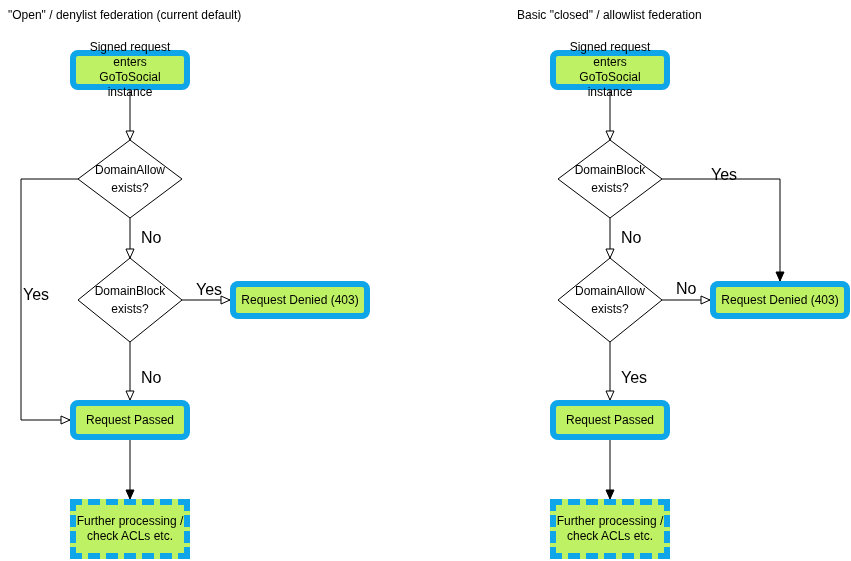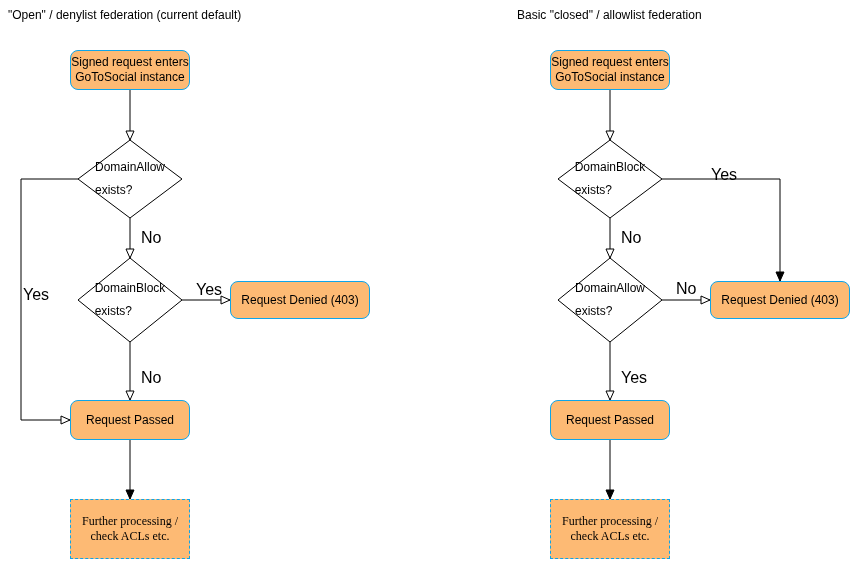--- a/index.html
+++ b/index.html
@@ -19,44 +19,43 @@
   }
   .chart-title {
     position: absolute;
     font-size: 12px;
     line-height: 14px;
     white-space: nowrap;
   }
   .node {
     position: absolute;
     box-sizing: border-box;
-    background: #fdba74;
-    border: 1px solid #0ea5e9;
+    background: #bef264;
+    border: 6px solid #0ea5e9;
     border-radius: 8px;
     display: flex;
     align-items: center;
     justify-content: center;
     text-align: center;
     font-size: 12px;
     line-height: 15px;
     white-space: pre-line;
   }
   .node.dashed {
     border-style: dashed;
     border-radius: 0;
-    font-family: Liberation Serif, serif;
   }
   .diamond-label {
     position: absolute;
     display: flex;
     align-items: center;
     justify-content: center;
-    text-align: left;
+    text-align: center;
     font-size: 12px;
-    line-height: 23px;
+    line-height: 18px;
     white-space: pre-line;
     pointer-events: none;
   }
   .edge-label {
     position: absolute;
     font-size: 16px;
     line-height: 13px;
     white-space: nowrap;
   }
 </style>

